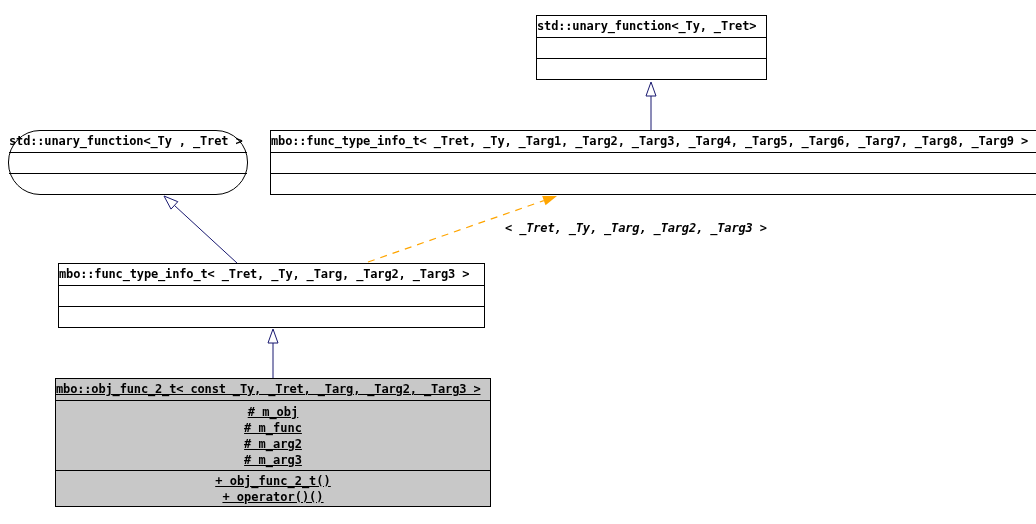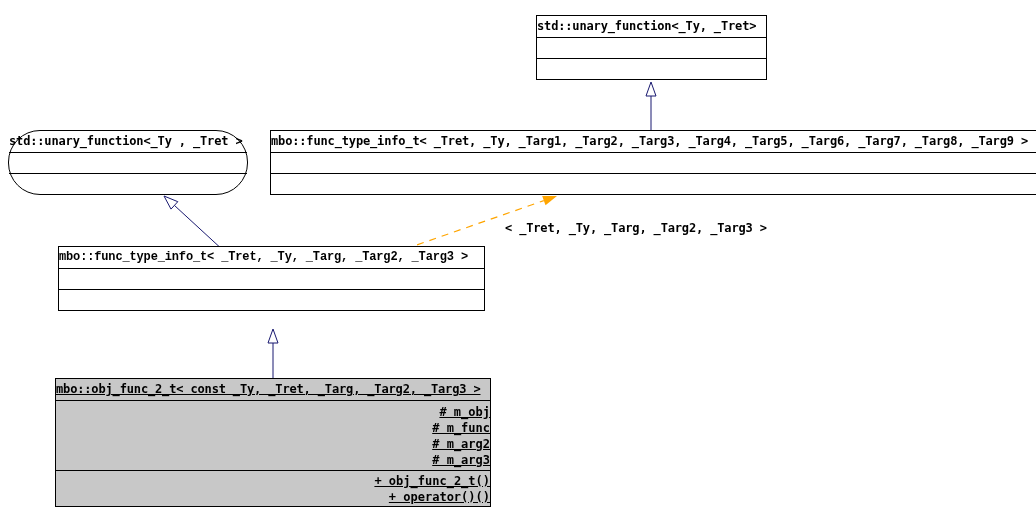--- a/index.html
+++ b/index.html
@@ -53,35 +53,36 @@
     padding-top: 3px;
   }
   .uml-methods {
     box-sizing: border-box;
     height: 35px;
     padding-top: 2px;
   }
   .member-row {
     height: 16px;
     line-height: 16px;
-    text-align: right;
+    text-align: center;
     white-space: nowrap;
   }
   #edges-svg {
     position: absolute;
     left: 0;
     top: 0;
     pointer-events: none;
   }
   .edge-label {
     position: absolute;
     left: 505px;
     top: 221px;
     white-space: nowrap;
     letter-spacing: -0.15px;
+    font-style: italic;
   }
 </style>
 </head>
 <body>
 
 <div id="canvas">
 
   <svg id="edges-svg" width="1036" height="524">
 
     <line x1="651" y1="130" x2="651" y2="96" stroke-width="1" stroke="#191970"></line>
@@ -110,21 +111,21 @@
     <div class="uml-empty-1"></div>
     <div class="uml-empty-2"></div>
   </div>
 
   <div class="uml-node" style="left:270px; top:130px; width:910px; height:65px;">
     <div class="uml-title">mbo::func_type_info_t&lt; _Tret, _Ty, _Targ1, _Targ2, _Targ3, _Targ4, _Targ5, _Targ6, _Targ7, _Targ8, _Targ9 &gt;</div>
     <div class="uml-empty-1"></div>
     <div class="uml-empty-2"></div>
   </div>
 
-  <div class="uml-node" style="left:58px; top:246px; width:427px; height:65px;font-family:Liberation Mono, monospace;">
+  <div class="uml-node" style="left:58px; top:263px; width:427px; height:65px;">
     <div class="uml-title">mbo::func_type_info_t&lt; _Tret, _Ty, _Targ, _Targ2, _Targ3 &gt;</div>
     <div class="uml-empty-1"></div>
     <div class="uml-empty-2"></div>
   </div>
 
   <div class="uml-node focus" style="left:55px; top:378px; width:436px; height:129px;">
     <div class="uml-title">mbo::obj_func_2_t&lt; const _Ty, _Tret, _Targ, _Targ2, _Targ3 &gt;</div>
     <div class="uml-attrs">
       <div class="member-row"># m_obj</div>
       <div class="member-row"># m_func</div>

